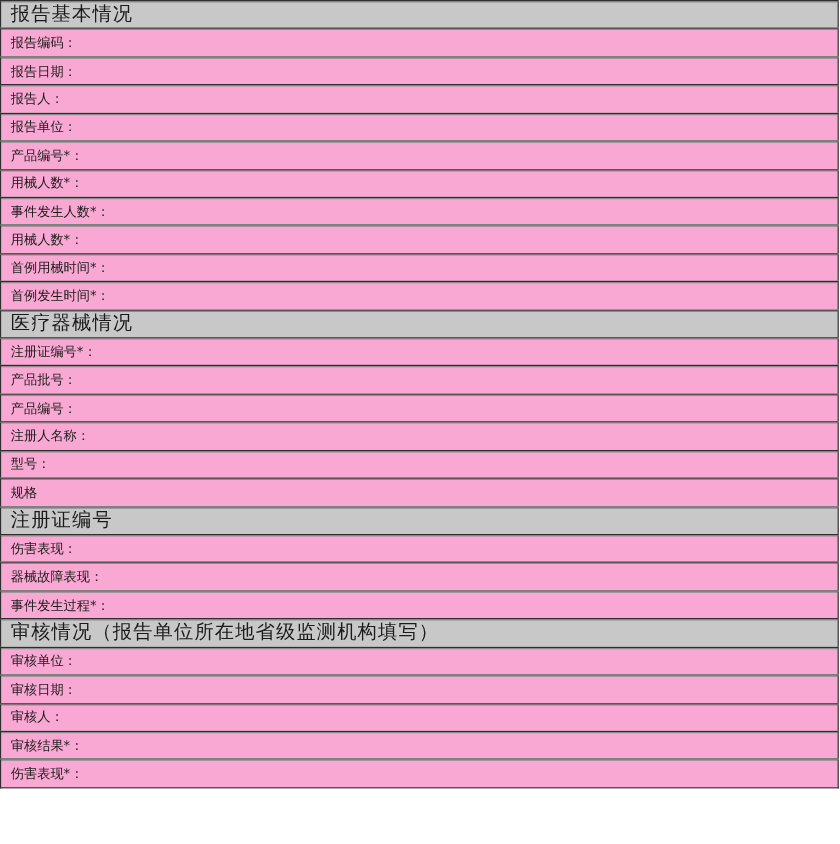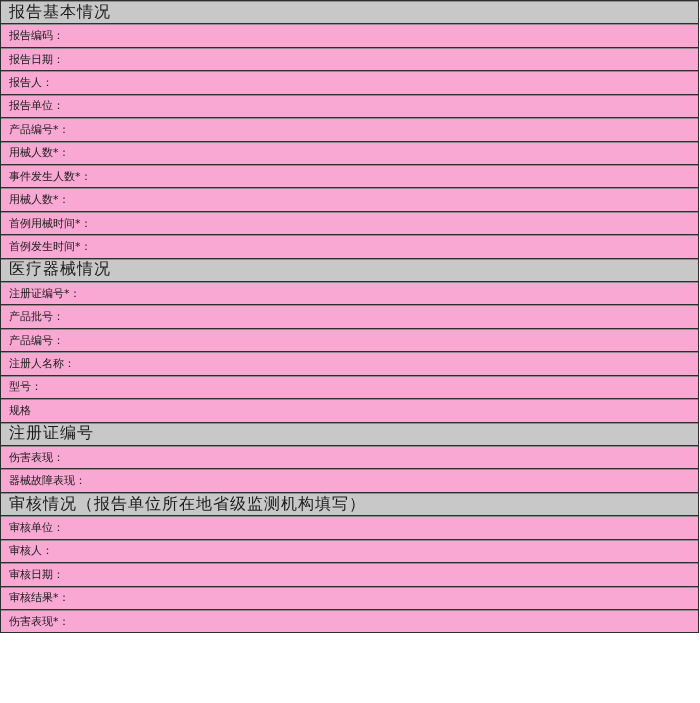--- a/index.html
+++ b/index.html
@@ -99,32 +99,35 @@
 
     <tr class="section-header">
       <td>注册证编号</td>
     </tr>
     <tr class="field-row">
         <td>伤害表现：</td>
       </tr>
     <tr class="field-row">
         <td>器械故障表现：</td>
       </tr>
+    <tr class="field-row">
+        <td>事件发生过程*：</td>
+      </tr>
 
     <tr class="section-header">
       <td>审核情况（报告单位所在地省级监测机构填写）</td>
     </tr>
     <tr class="field-row">
         <td>审核单位：</td>
       </tr>
     <tr class="field-row">
-        <td>审核人：</td>
+        <td>审核日期：</td>
       </tr>
     <tr class="field-row">
-        <td>审核日期：</td>
+        <td>审核人：</td>
       </tr>
     <tr class="field-row">
         <td>审核结果*：</td>
       </tr>
     <tr class="field-row">
         <td>伤害表现*：</td>
       </tr>
   </tbody>
 </table>
 

